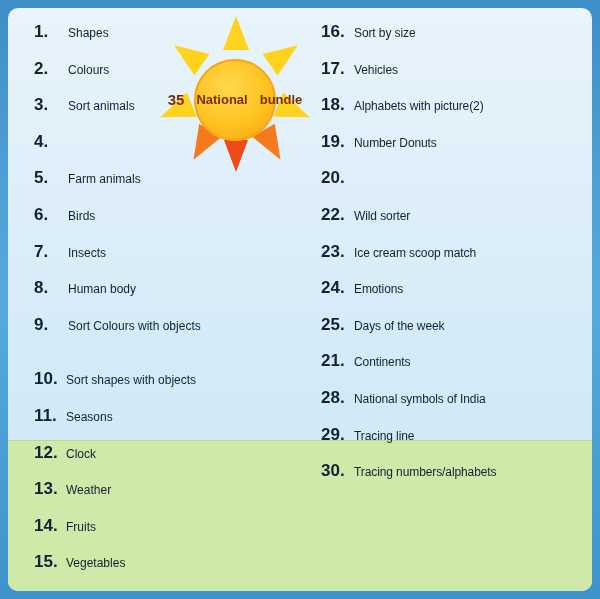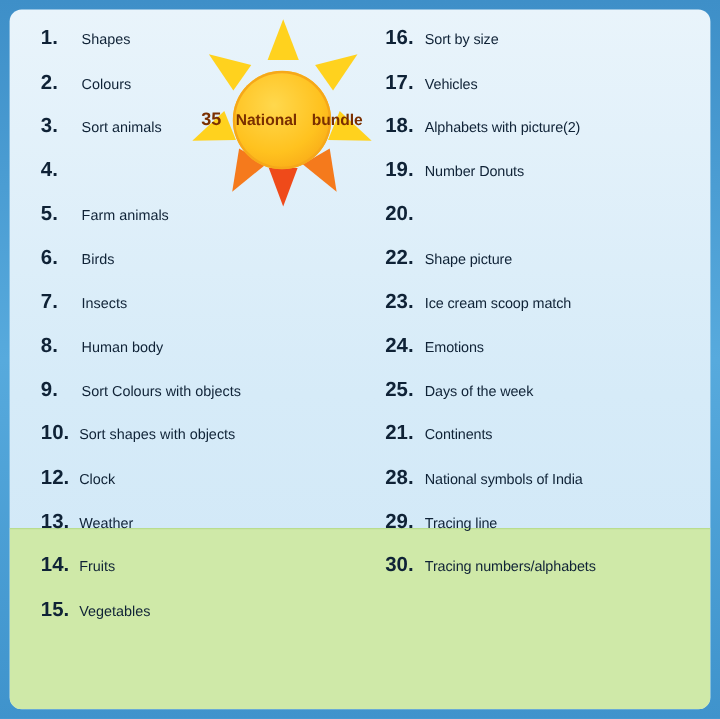--- a/index.html
+++ b/index.html
@@ -62,20 +62,21 @@
   .num {
     width: 34px;
     flex: 0 0 34px;
     font-size: 17px;
     font-weight: bold;
     color: #0f2236;
   }
   .num.wide {
     width: 32px;
     flex: 0 0 32px;
+    margin-top: 18px;
   }
   .label {
     font-size: 12px;
     font-weight: normal;
     color: #0f2236;
     white-space: nowrap;
   }
   .col-right .row .num { width: 33px; flex: 0 0 33px; }
   .col-right .label { letter-spacing: -0.1px; }
 
@@ -184,20 +185,24 @@
         </div>
         <div class="row">
           <span class="num">9.</span>
           <span class="label">Sort Colours with objects</span>
         </div>
         <div class="row">
           <span class="num wide">10.</span>
           <span class="label">Sort shapes with objects</span>
         </div>
         <div class="row">
+          <span class="num wide">11.</span>
+          <span class="label">Seasons</span>
+        </div>
+        <div class="row">
           <span class="num wide">12.</span>
           <span class="label">Clock</span>
         </div>
         <div class="row">
           <span class="num wide">13.</span>
           <span class="label">Weather</span>
         </div>
         <div class="row">
           <span class="num wide">14.</span>
           <span class="label">Fruits</span>
@@ -223,21 +228,21 @@
         </div>
         <div class="row">
           <span class="num">19.</span>
           <span class="label">Number Donuts</span>
         </div>
         <div class="row">
           <span class="num">20.</span>
         </div>
         <div class="row">
           <span class="num">22.</span>
-          <span class="label">Shape picture</span>
+          <span class="label">Wild sorter</span>
         </div>
         <div class="row">
           <span class="num">23.</span>
           <span class="label">Ice cream scoop match</span>
         </div>
         <div class="row">
           <span class="num">24.</span>
           <span class="label">Emotions</span>
         </div>
         <div class="row">

